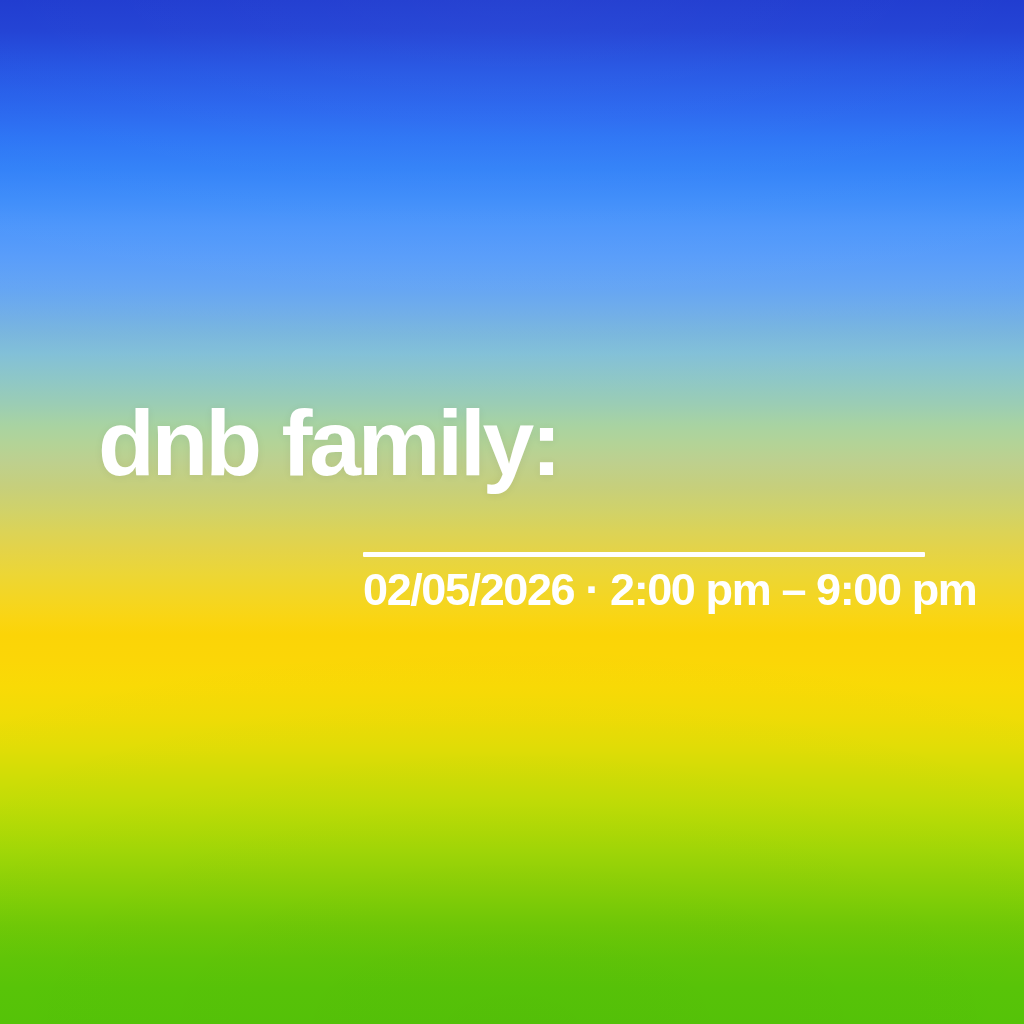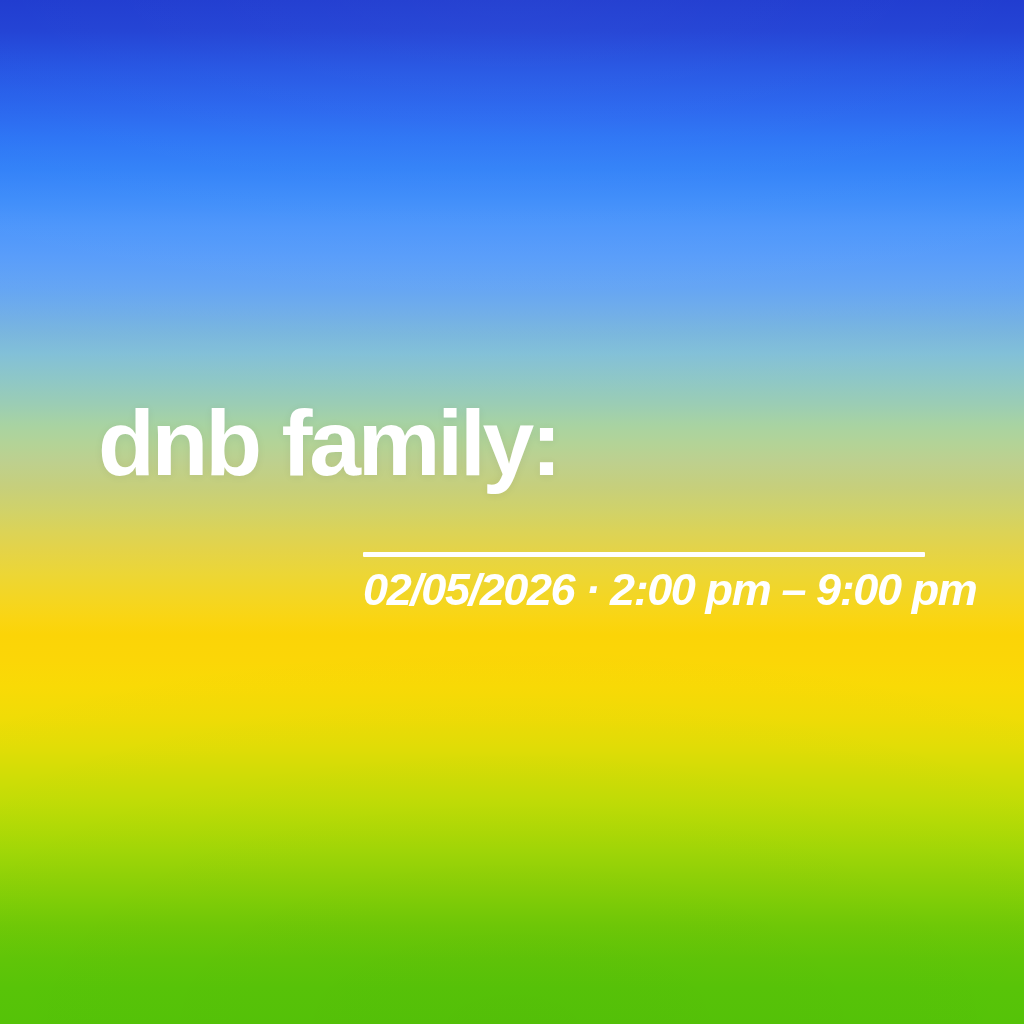--- a/index.html
+++ b/index.html
@@ -122,21 +122,20 @@
   #meta-text {
     margin-top: 7px;
     text-align: left;
     color: #ffffff;
     font-family: "Liberation Sans", sans-serif;
     font-weight: 700;
     font-size: 45px;
     line-height: 52px;
     letter-spacing: -1.4px;
     white-space: nowrap;
-    font-style: italic;
   }
 </style>
 </head>
 <body>
 
 <div id="poster">
 
   <div id="backdrop"></div>
   <div id="sheen"></div>
 

